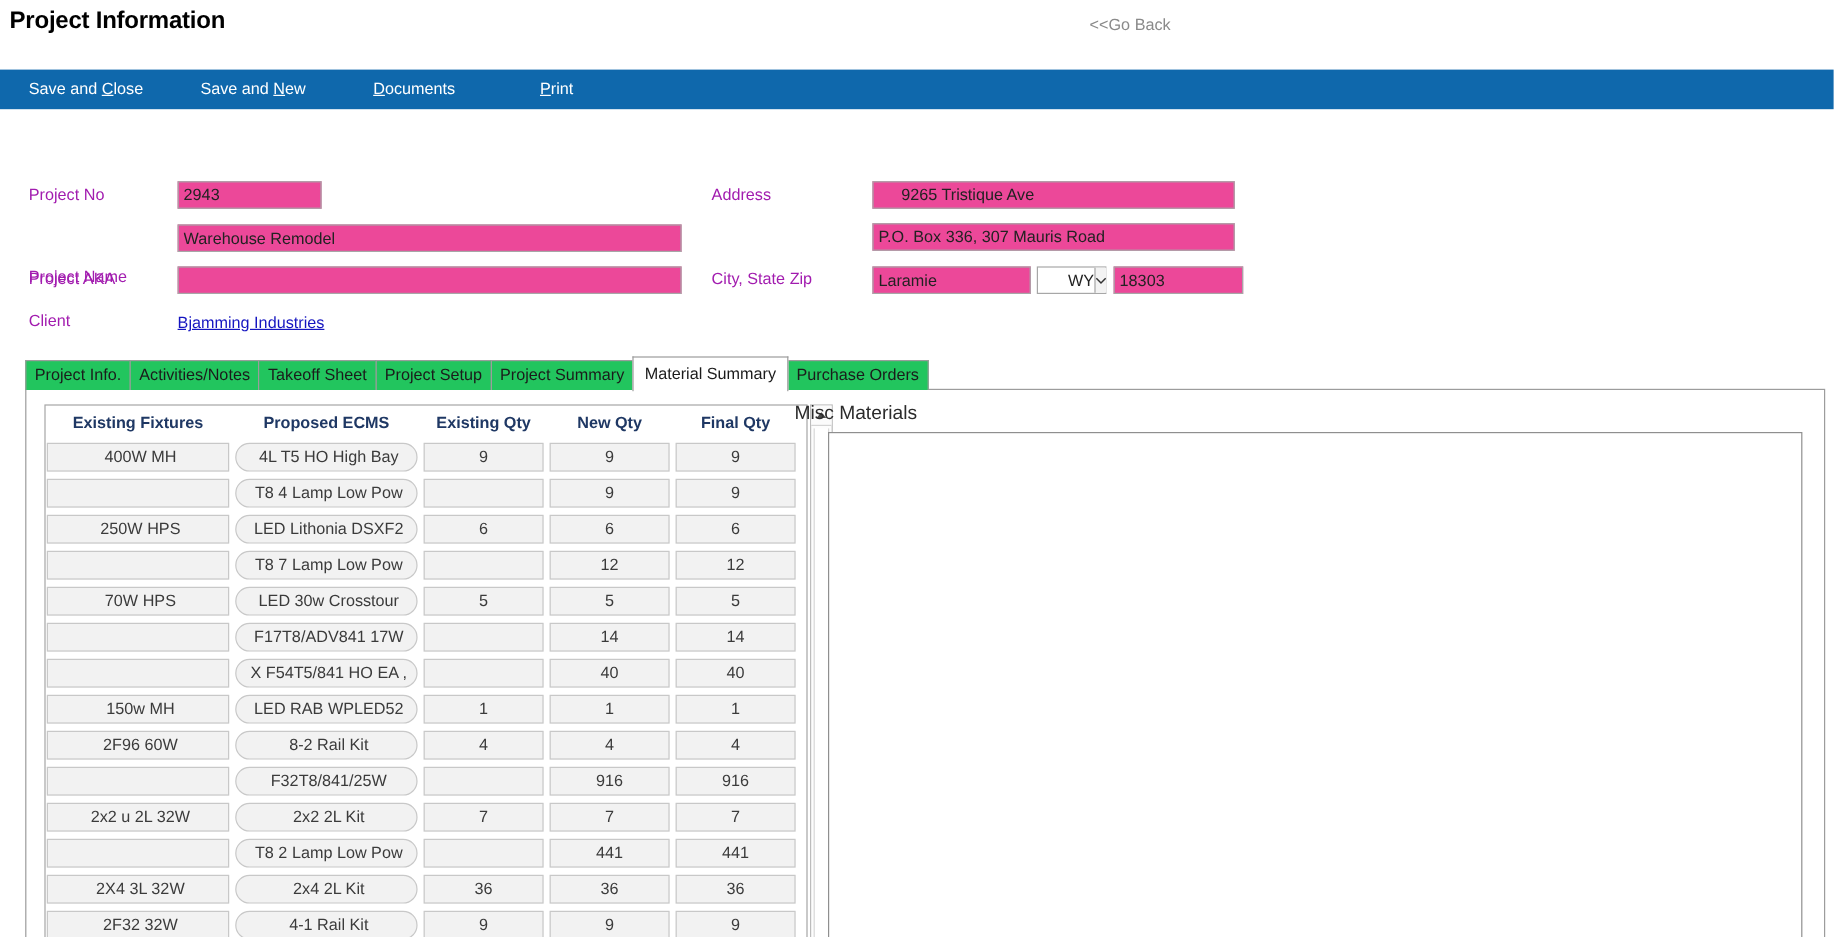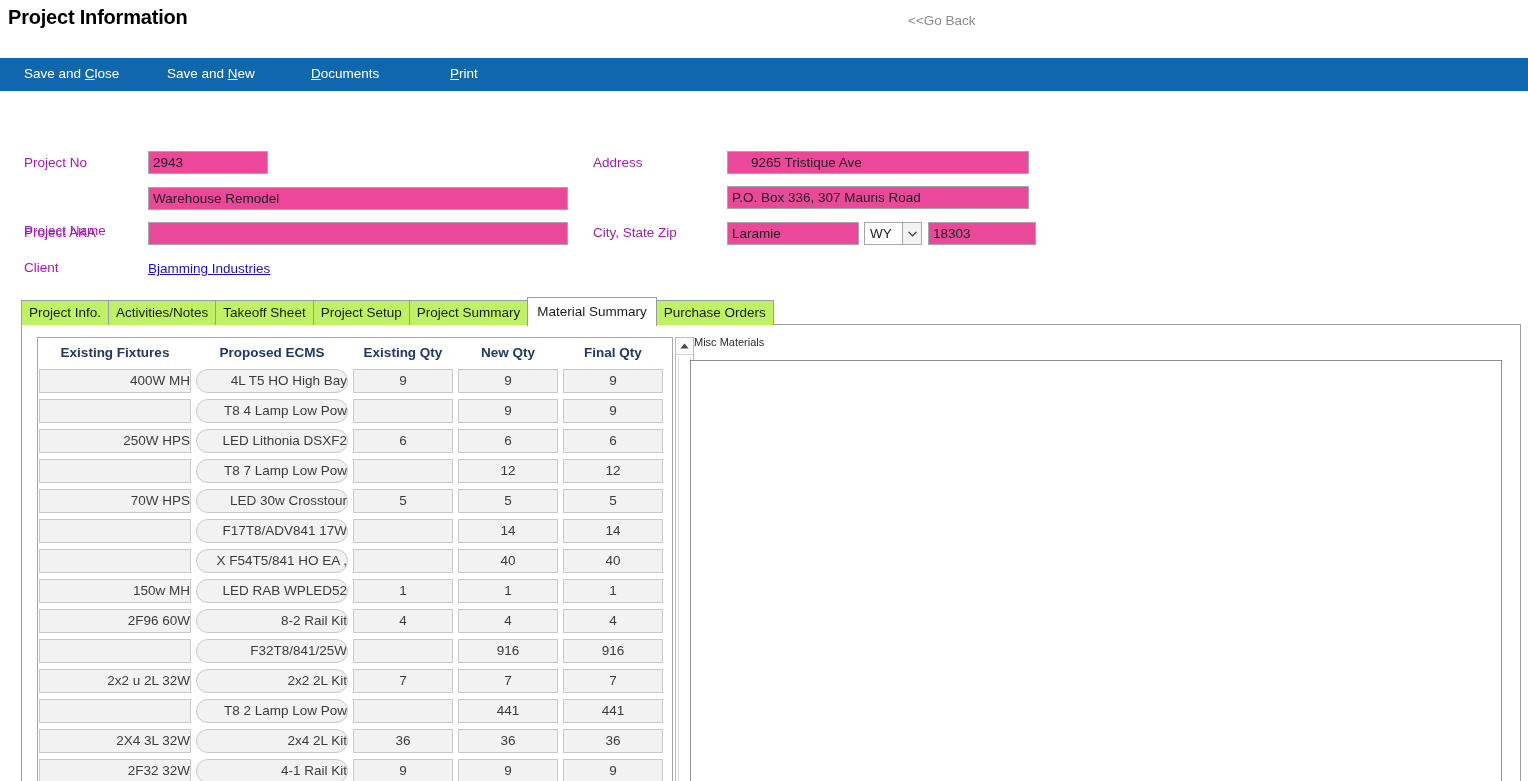--- a/index.html
+++ b/index.html
@@ -90,20 +90,21 @@
   .state-wrap {
     position: absolute;
     left: 864px;
     top: 222px;
     width: 58px;
     height: 23px;
     border: 1px solid #a7a7a7;
     background: #fff;
     display: flex;
     align-items: stretch;
+    padding-left: 20px;
   }
   .state-val {
     flex: 1;
     font-size: 13.5px;
     line-height: 21px;
     padding-left: 5px;
     color: #222;
   }
   .state-btn {
     width: 19px;
@@ -120,21 +121,21 @@
   .tabstrip {
     position: absolute;
     left: 21px;
     top: 298px;
     height: 27px;
     display: flex;
     align-items: flex-end;
     z-index: 3;
   }
   .tab {
-    background: #bef264;
+    background: #22c55e;
     border: 1px solid #9c9c9c;
     border-bottom: none;
     font-size: 13.5px;
     color: #1b1b1b;
     height: 25px;
     line-height: 23px;
     padding: 0 7px;
     margin-right: -1px;
     white-space: nowrap;
     cursor: pointer;
@@ -196,21 +197,21 @@
     height: 24px;
     border: 1px solid #c8c8c8;
     background: #f2f2f2;
     font-size: 13.5px;
     color: #3b3b3b;
     line-height: 22px;
     overflow: hidden;
     white-space: nowrap;
     margin-right: 5px;
   }
-  .cell.text { padding-left: 4px; text-align: right; }
+  .cell.text { padding-left: 4px; text-align: center; }
   .cell.num  { text-align: center; }
   .c0 { width: 152px; }
   .c1 { width: 152px; border-radius: 12px; }
   .c2 { width: 100px; }
   .c3 { width: 100px; }
   .c4 { width: 100px; margin-right: 0; }
   .h0 { width: 152px; }
   .h1 { width: 152px; }
   .h2 { width: 100px; }
   .h3 { width: 100px; }
@@ -244,23 +245,23 @@
     width: 13px;
     bottom: 2px;
     border-left: 1px solid #d8d8d8;
     border-right: 1px solid #d8d8d8;
     background: #ffffff;
   }
 
   
   .misc-label {
     position: absolute;
-    left: 672px;
+    left: 640px;
     top: 11px;
-    font-size: 11px;
+    font-size: 16px;
     color: #2b2b2b;
     white-space: nowrap;
   }
   .misc-box {
     position: absolute;
     left: 668px;
     top: 35px;
     width: 812px;
     height: 430px;
     border: 1px solid #8f8f8f;

